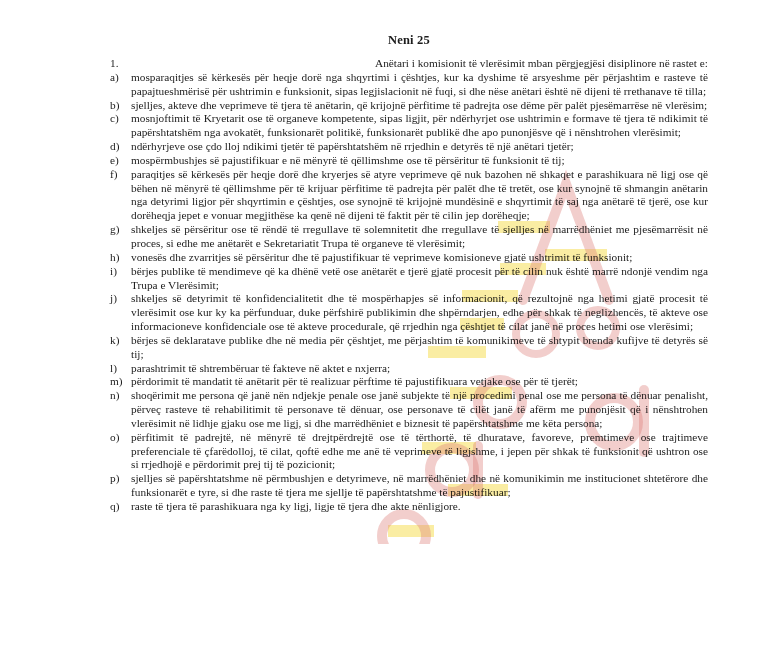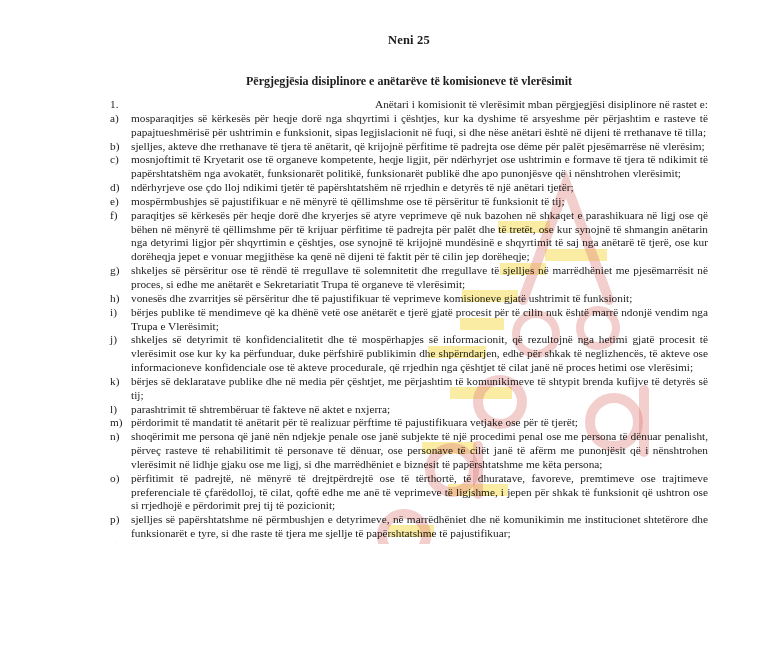--- a/index.html
+++ b/index.html
@@ -55,40 +55,39 @@
   .wm-stroke.thin { stroke-width: 8; }
   .wm-hl { fill: var(--wm-yellow, #f6df57); opacity: 0.55; }
 </style>
 </head>
 <body>
 
 <div class="page">
 
   <div class="content">
     <div class="title">Neni 25</div>
-    <div class="subtitle">Përgjegjësia disiplinore e anëtarëve të komisioneve të vlerësimit</div>
     <div class="list" id="list">
   <div class="item intro">
     <span class="label">1.</span>
     <span class="text">Anëtari i komisionit të vlerësimit mban përgjegjësi disiplinore në rastet e:</span>
   </div>
 
   <div class="item">
     <span class="label">a)</span>
     <span class="text">mosparaqitjes së kërkesës për heqje dorë nga shqyrtimi i çështjes, kur ka dyshime të arsyeshme për përjashtim e rasteve të papajtueshmërisë për ushtrimin e funksionit, sipas legjislacionit në fuqi, si dhe nëse anëtari është në dijeni të rrethanave të tilla;</span>
   </div>
 
   <div class="item">
     <span class="label">b)</span>
-    <span class="text">sjelljes, akteve dhe rrethanave të tjera të anëtarit, që krijojnë përfitime të padrejta ose dëme për palët pjesëmarrëse në vlerësim;</span>
+    <span class="text">sjelljes, akteve dhe veprimeve të tjera të anëtarin, që krijojnë përfitime të padrejta ose dëme për palët pjesëmarrëse në vlerësim;</span>
   </div>
 
   <div class="item">
     <span class="label">c)</span>
-    <span class="text">mosnjoftimit të Kryetarit ose të organeve kompetente, heqje ligjit, për ndërhyrjet ose ushtrimin e formave të tjera të ndikimit të papërshtatshëm nga avokatët, funksionarët politikë, funksionarët publikë dhe apo punonjësve që i nënshtrohen vlerësimit;</span>
+    <span class="text">mosnjoftimit të Kryetarit ose të organeve kompetente, sipas ligjit, për ndërhyrjet ose ushtrimin e formave të tjera të ndikimit të papërshtatshëm nga avokatët, funksionarët politikë, funksionarët publikë dhe apo punonjësve që i nënshtrohen vlerësimit;</span>
   </div>
 
   <div class="item">
     <span class="label">d)</span>
     <span class="text">ndërhyrjeve ose çdo lloj ndikimi tjetër të papërshtatshëm në rrjedhin e detyrës të një anëtari tjetër;</span>
   </div>
 
   <div class="item">
     <span class="label">e)</span>
     <span class="text">mospërmbushjes së pajustifikuar e në mënyrë të qëllimshme ose të përsëritur të funksionit të tij;</span>

